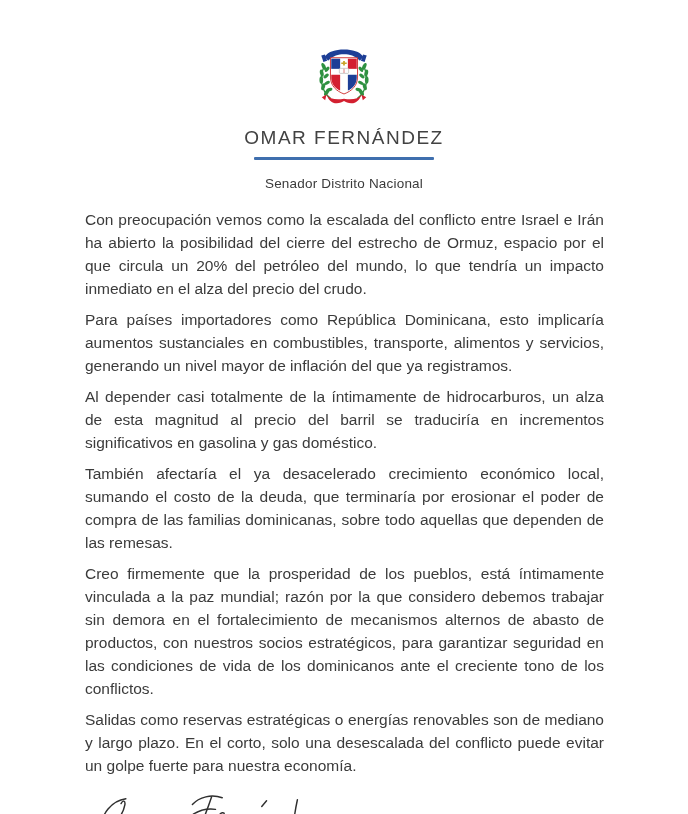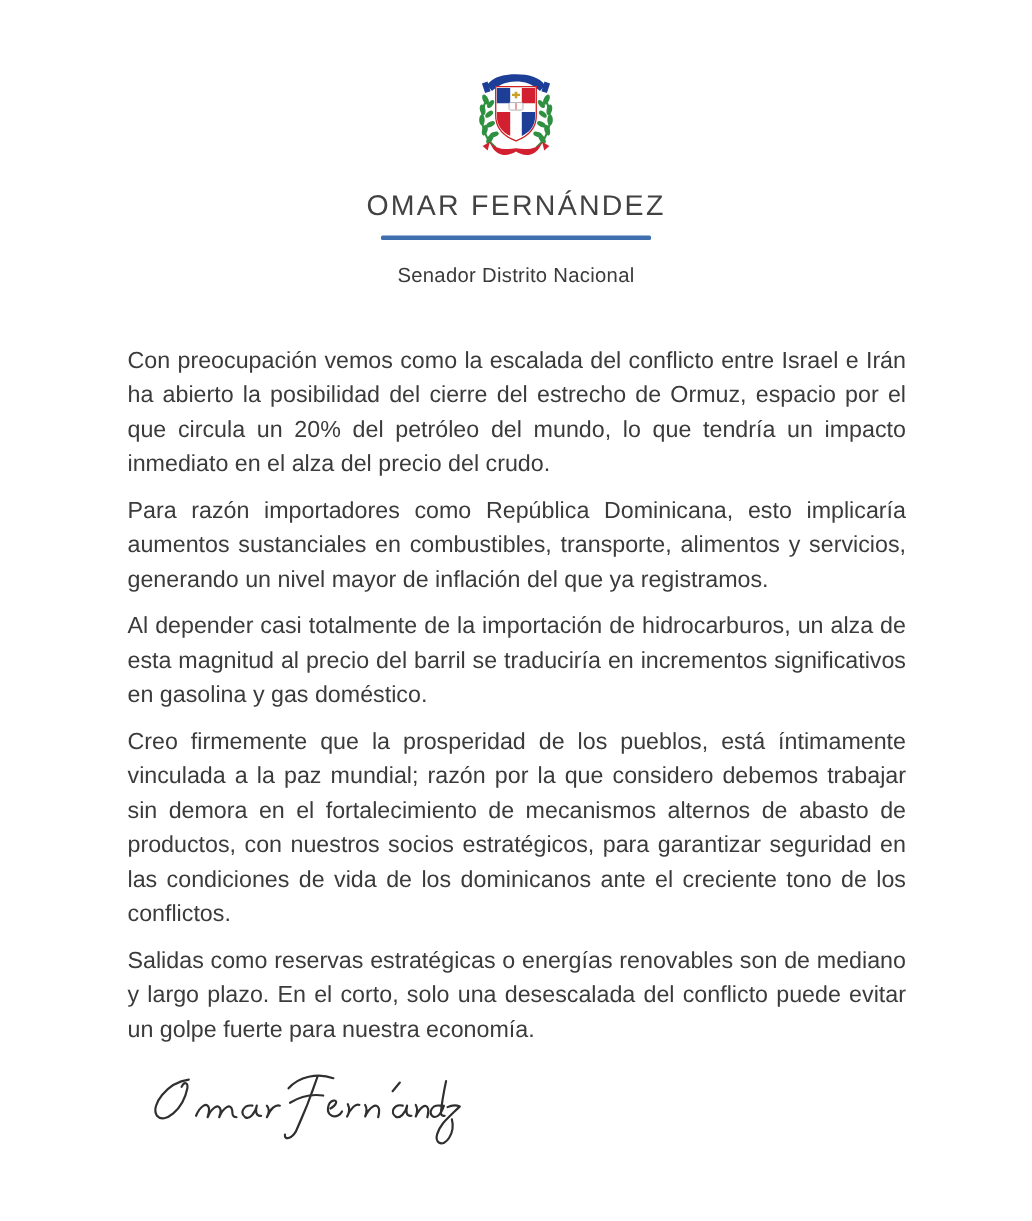--- a/index.html
+++ b/index.html
@@ -42,21 +42,21 @@
   }
   .sender-title {
     margin: 16px;
     font-size: 13.5px;
     font-weight: 400;
     letter-spacing: 0.2px;
     color: #3a3a3a;
   }
   
   .letter-body {
-    margin-top: 38px;
+    margin-top: 17px;
     padding: 0 84px 0 85px;
   }
   .letter-body p {
     margin: 0 0 8px 0;
     font-size: 15.5px;
     line-height: 23px;
     text-align: justify;
     color: #3b3b3b;
   }
   
@@ -125,22 +125,23 @@
 
     <h1 class="sender-name">OMAR FERNÁNDEZ</h1>
 
     <div class="divider"></div>
 
     <p class="sender-title">Senador Distrito Nacional</p>
   </div>
 
   <div class="letter-body">
     <p>Con preocupación vemos como la escalada del conflicto entre Israel e Irán ha abierto la posibilidad del cierre del estrecho de Ormuz, espacio por el que circula un 20% del petróleo del mundo, lo que tendría un impacto inmediato en el alza del precio del crudo.</p>
-    <p>Para razón importadores como República Dominicana, esto implicaría aumentos sustanciales en combustibles, transporte, alimentos y servicios, generando un nivel mayor de inflación del que ya registramos.</p>
-    <p>Al depender casi totalmente de la importación de hidrocarburos, un alza de esta magnitud al precio del barril se traduciría en incrementos significativos en gasolina y gas doméstico.</p>
+    <p>Para países importadores como República Dominicana, esto implicaría aumentos sustanciales en combustibles, transporte, alimentos y servicios, generando un nivel mayor de inflación del que ya registramos.</p>
+    <p>Al depender casi totalmente de la íntimamente de hidrocarburos, un alza de esta magnitud al precio del barril se traduciría en incrementos significativos en gasolina y gas doméstico.</p>
+    <p>También afectaría el ya desacelerado crecimiento económico local, sumando el costo de la deuda, que terminaría por erosionar el poder de compra de las familias dominicanas, sobre todo aquellas que dependen de las remesas.</p>
     <p>Creo firmemente que la prosperidad de los pueblos, está íntimamente vinculada a la paz mundial; razón por la que considero debemos trabajar sin demora en el fortalecimiento de mecanismos alternos de abasto de productos, con nuestros socios estratégicos, para garantizar seguridad en las condiciones de vida de los dominicanos ante el creciente tono de los conflictos.</p>
     <p>Salidas como reservas estratégicas o energías renovables son de mediano y largo plazo. En el corto, solo una desescalada del conflicto puede evitar un golpe fuerte para nuestra economía.</p>
   </div>
 
   <div class="signature-block">
 
     <svg class="signature-svg" width="212" height="54" viewBox="0 0 220 56" aria-hidden="true">
       <g fill="none" stroke="#2f2f2f" stroke-width="1.5" stroke-linecap="round" stroke-linejoin="round">
 
         <path d="M31 7 C16 9, 4 25, 9 32 C14 38, 27 28, 30 13 C30.5 9, 28 8, 26 12"></path>

